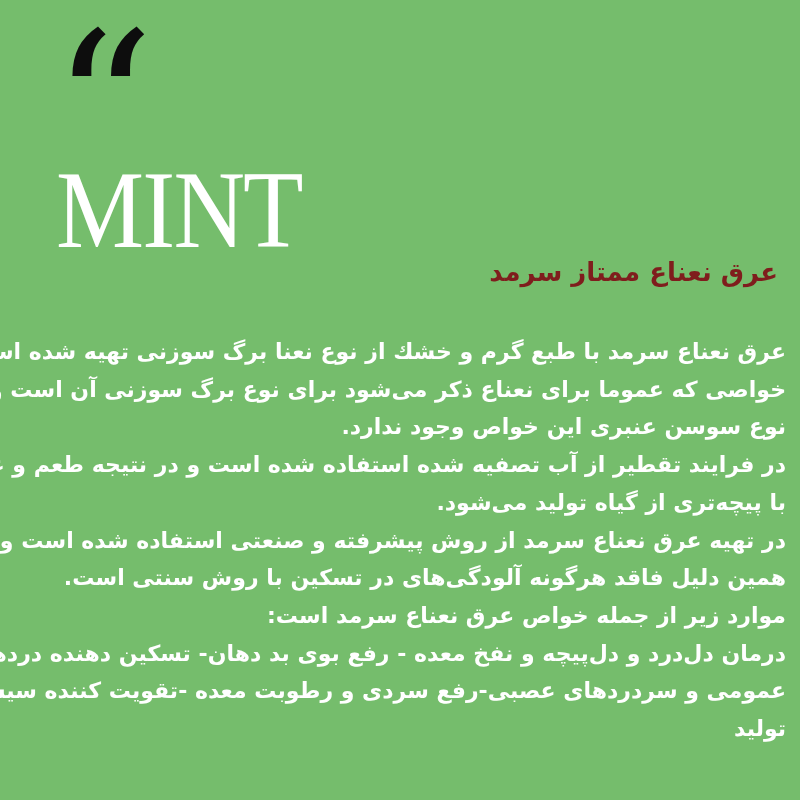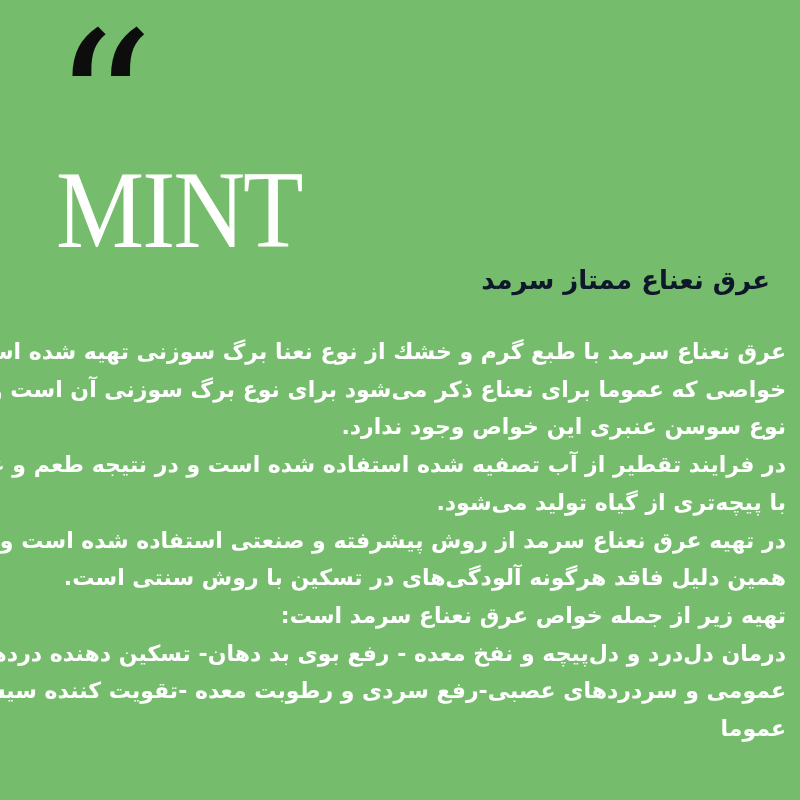--- a/index.html
+++ b/index.html
@@ -31,27 +31,27 @@
     line-height: 1;
     letter-spacing: -2px;
     color: #FFFFFF;
     transform: scaleX(0.9);
     transform-origin: left top;
   }
   .product-heading {
     position: absolute;
     right: 18px;
     top: 250px;
-    margin: 12px;
+    margin: 4px;
     direction: rtl;
     text-align: right;
     font-size: 26px;
     font-weight: 700;
     line-height: 36px;
-    color: #0f172a;
+    color: #7f1d1d;
   }
   .body-text {
     position: absolute;
     left: 15px;
     right: 14px;
     top: 333px;
     direction: rtl;
     text-align: right;
     color: #FFFFFF;
     font-size: 22px;
@@ -75,19 +75,19 @@
   <h2 class="product-heading" dir="rtl">عرق نعناع ممتاز سرمد</h2>
 
   <div class="body-text" dir="rtl">
     <div class="body-line">عرق نعناع سرمد با طبع گرم و خشك از نوع نعنا برگ سوزنی تهیه شده است</div>
     <div class="body-line">خواصی كه عموما برای نعناع ذكر می‌شود برای نوع برگ سوزنی آن است و در</div>
     <div class="body-line">نوع سوسن عنبری این خواص وجود ندارد.</div>
     <div class="body-line">در فرایند تقطیر از آب تصفیه شده استفاده شده است و در نتیجه طعم و عطر</div>
     <div class="body-line">با پیچه‌تری از گیاه تولید می‌شود.</div>
     <div class="body-line">در تهیه عرق نعناع سرمد از روش پیشرفته و صنعتی استفاده شده است و به</div>
     <div class="body-line">همین دلیل فاقد هرگونه آلودگی‌های در تسكین با روش سنتی است.</div>
-    <div class="body-line">تهیه زیر از جمله خواص عرق نعناع سرمد است:</div>
+    <div class="body-line">موارد زیر از جمله خواص عرق نعناع سرمد است:</div>
     <div class="body-line">درمان دل‌درد و دل‌پیچه و نفخ معده - رفع بوی بد دهان- تسكین دهنده دردهای</div>
     <div class="body-line">عمومی و سردردهای عصبی-رفع سردی و رطوبت معده -تقویت كننده سیستم</div>
-    <div class="body-line">عموما</div>
+    <div class="body-line">تولید</div>
   </div>
 
 </div>
 
 </body></html>

